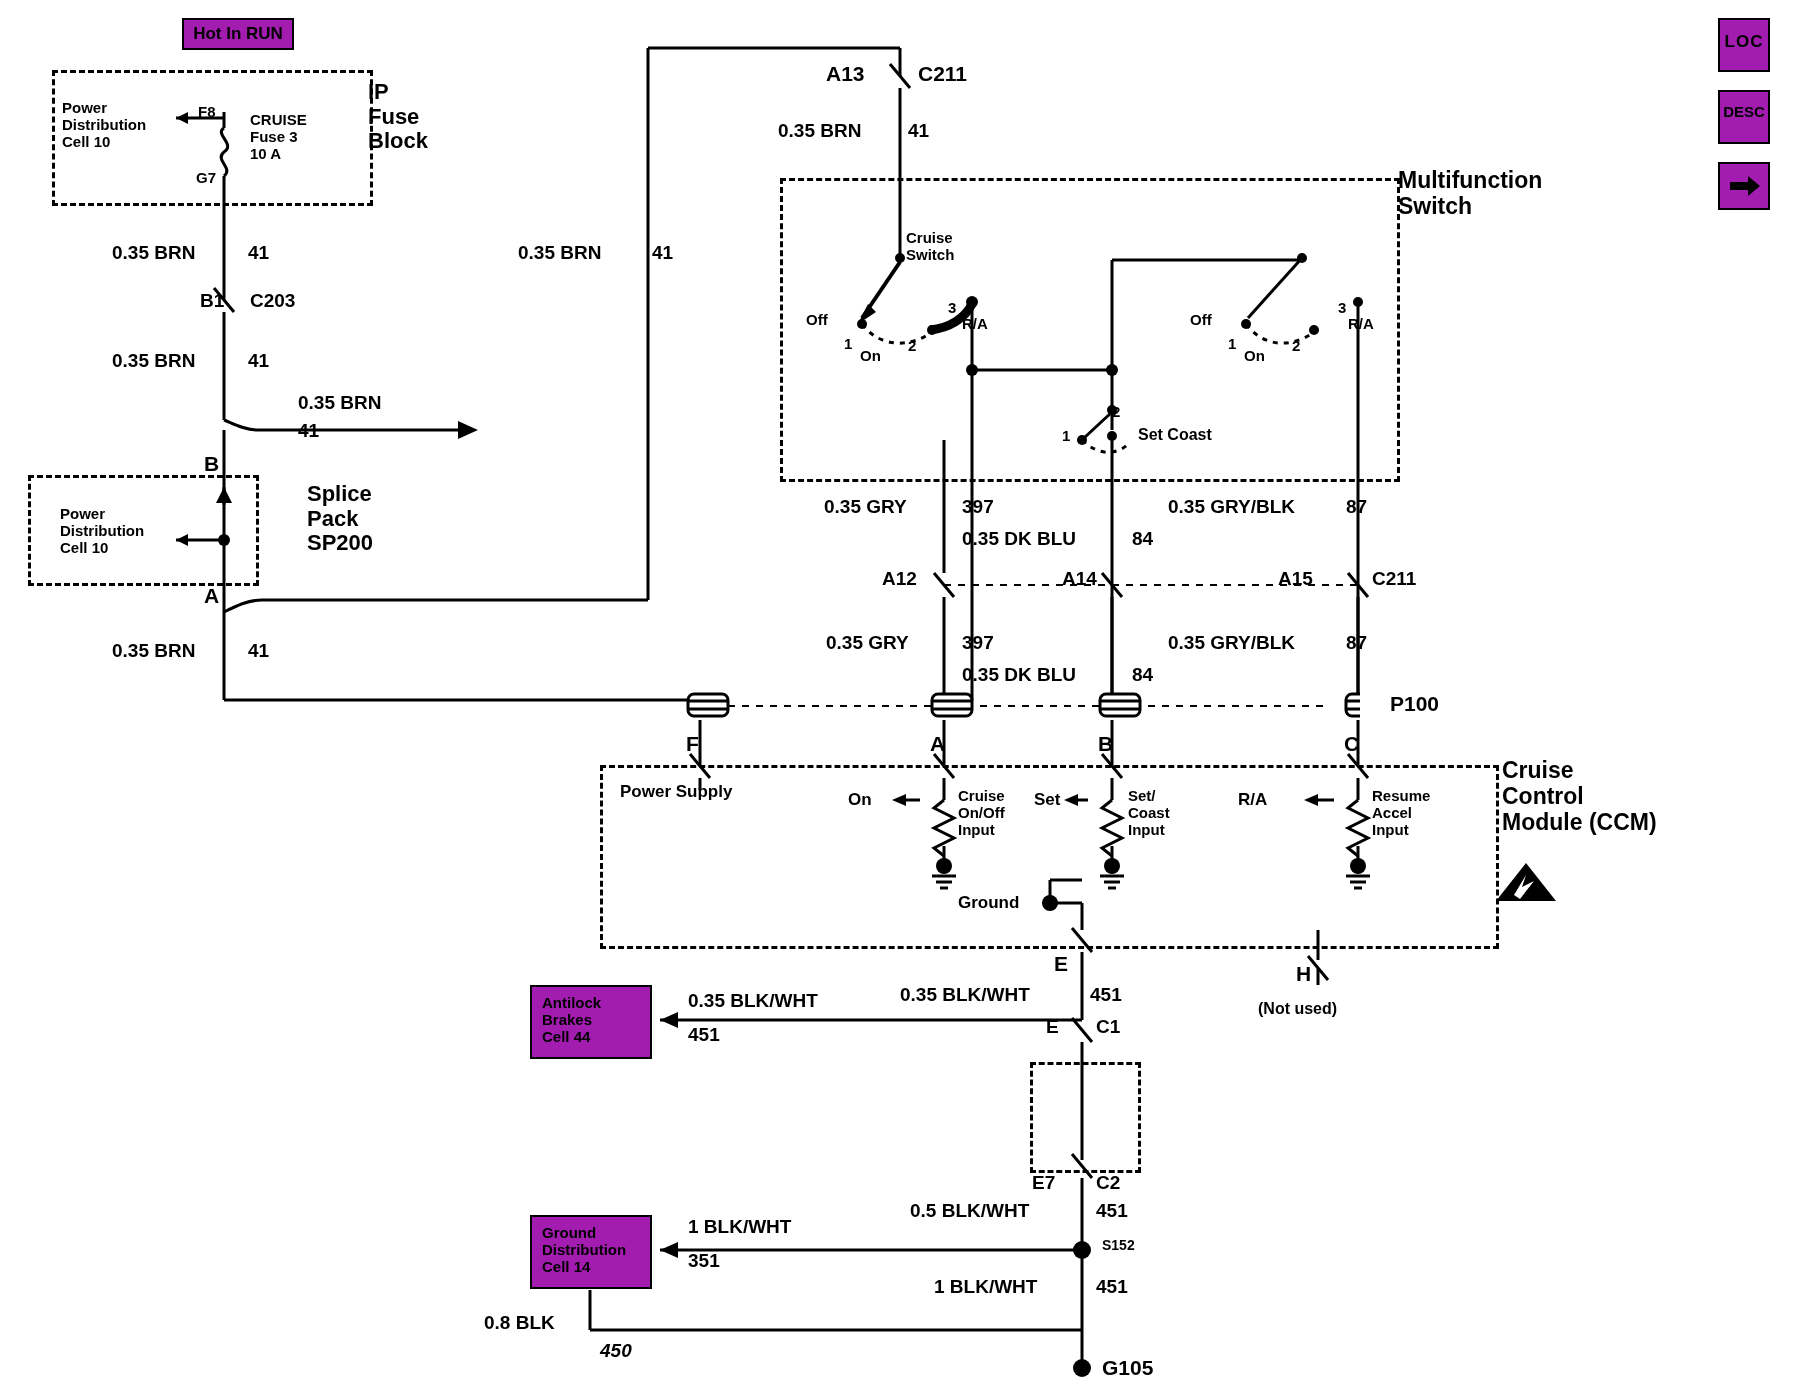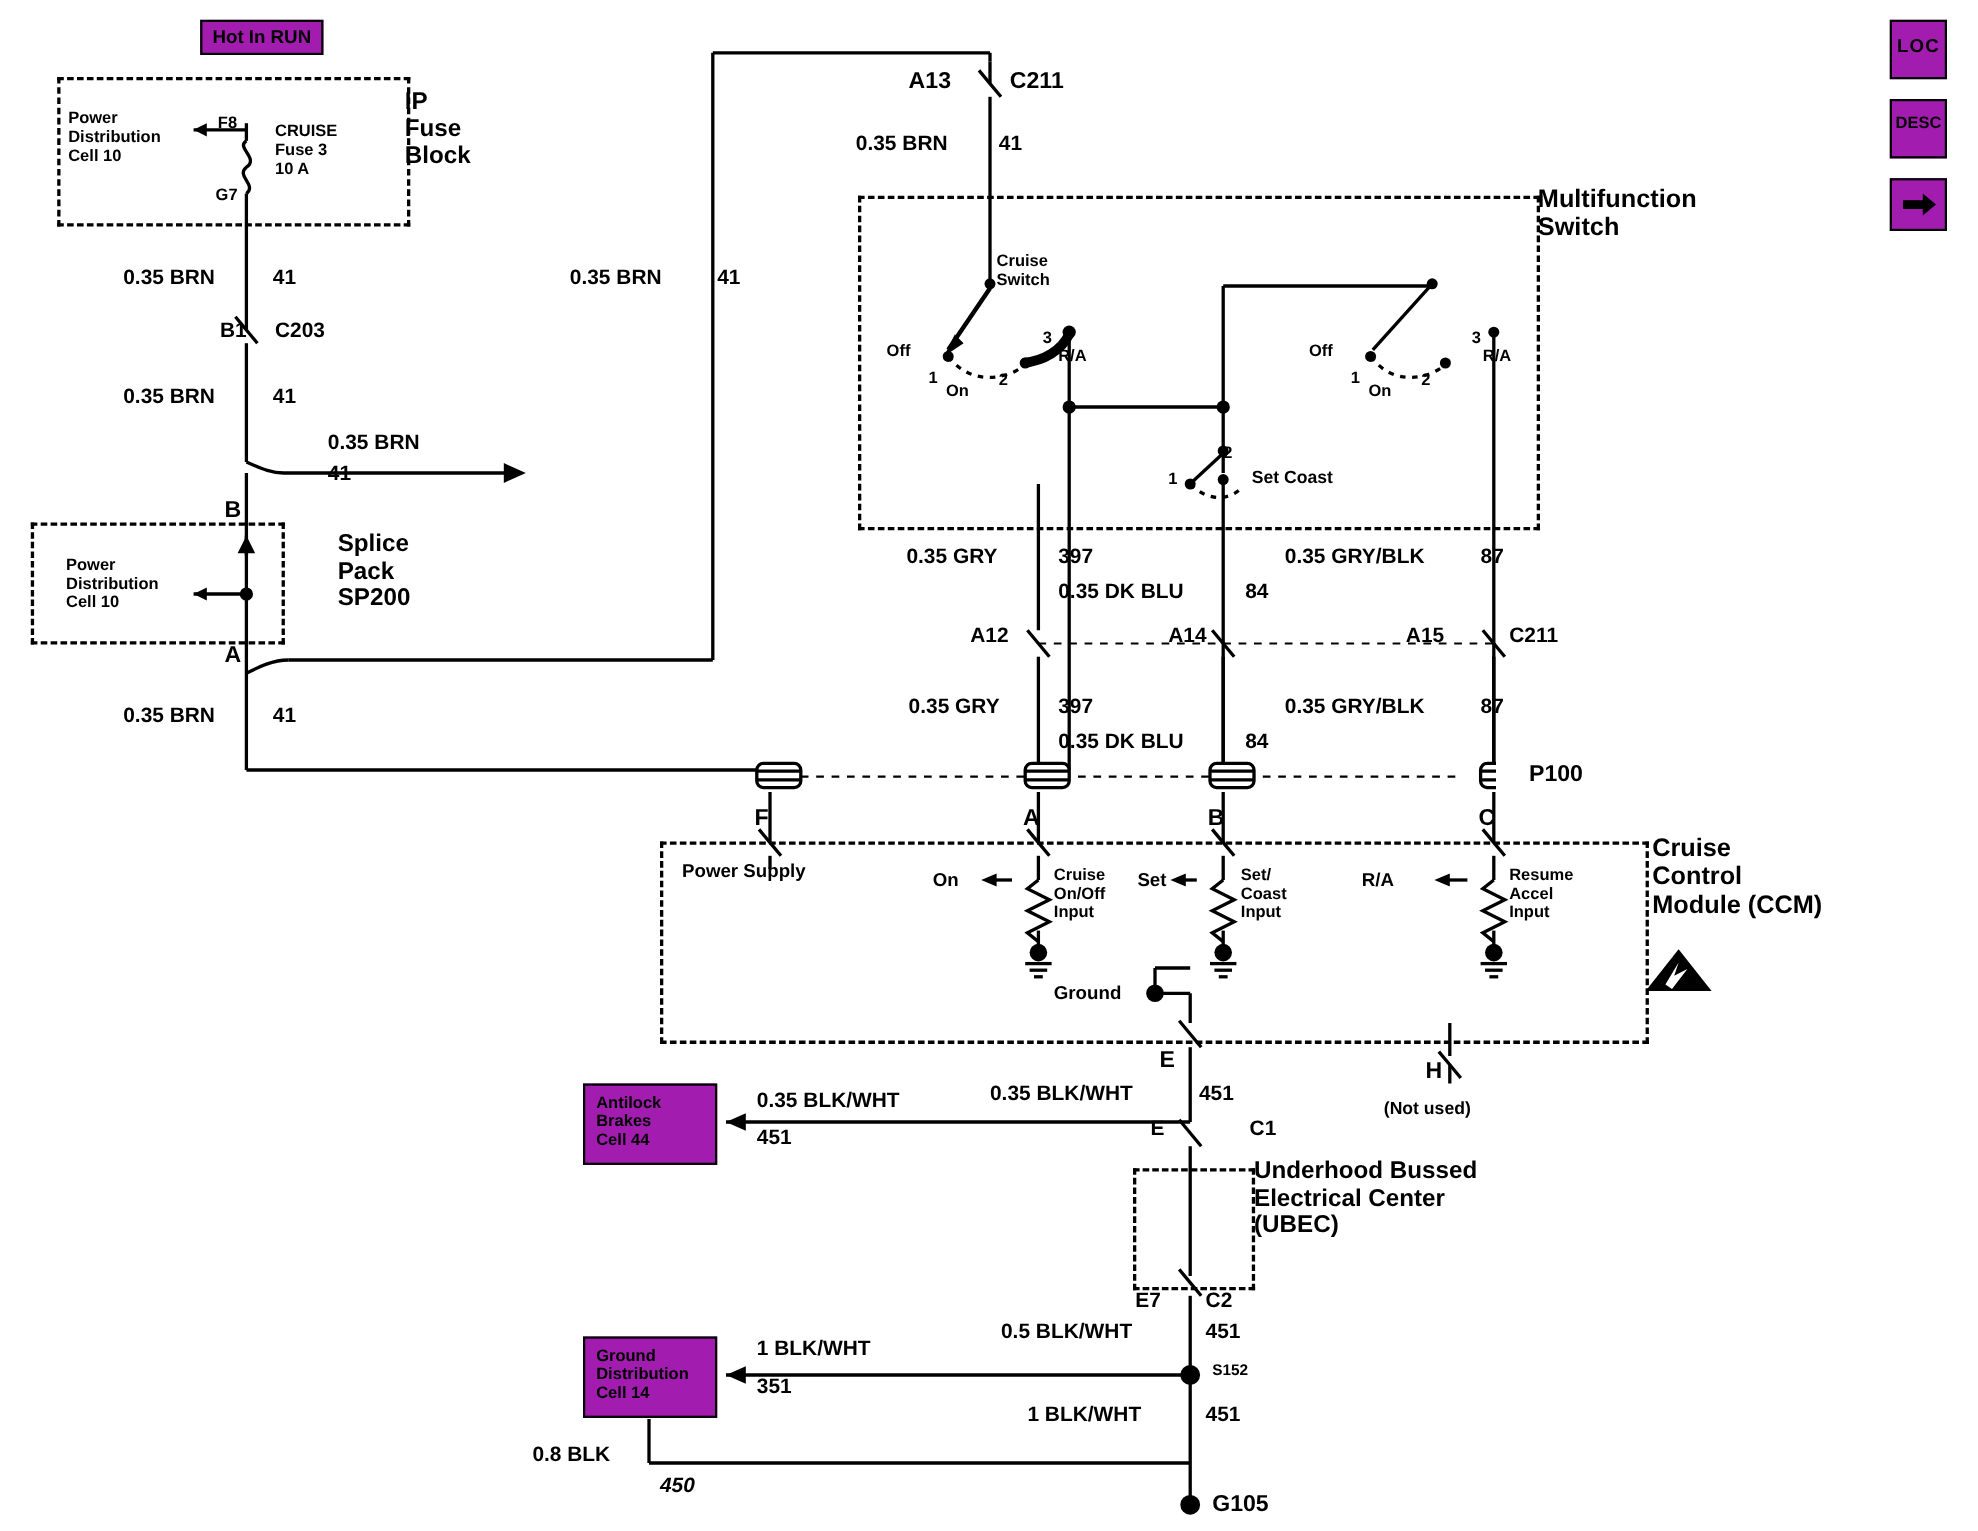--- a/index.html
+++ b/index.html
@@ -359,24 +359,21 @@
   <div class="lbl b" style="left:1054px;top:952px;font-size:21px;">E</div>
   <div class="lbl b" style="left:1296px;top:962px;font-size:21px;">H</div>
   <div class="lbl b" style="left:1258px;top:1000px;font-size:16px;">(Not used)</div>
 
   <div class="lbl b" style="left:688px;top:990px;font-size:19px;">0.35 BLK/WHT</div>
   <div class="lbl b" style="left:688px;top:1024px;font-size:19px;">451</div>
   <div class="lbl b" style="left:900px;top:984px;font-size:19px;">0.35 BLK/WHT</div>
   <div class="lbl b" style="left:1090px;top:984px;font-size:19px;">451</div>
 
   <div class="lbl b" style="left:1046px;top:1016px;font-size:19px;">E</div>
-  <div class="lbl b" style="left:1136px;top:1016px;font-size:19px;">C1</div>
-  <div class="lbl b" style="left:1140px;top:1052px;font-size:22px;">Underhood Bussed
-Electrical Center
-(UBEC)</div>
+  <div class="lbl b" style="left:1096px;top:1016px;font-size:19px;">C1</div>
 
   <div class="lbl b" style="left:1032px;top:1172px;font-size:19px;">E7</div>
   <div class="lbl b" style="left:1096px;top:1172px;font-size:19px;">C2</div>
   <div class="lbl b" style="left:910px;top:1200px;font-size:19px;">0.5 BLK/WHT</div>
   <div class="lbl b" style="left:1096px;top:1200px;font-size:19px;">451</div>
 
   <div class="lbl b" style="left:688px;top:1216px;font-size:19px;">1 BLK/WHT</div>
   <div class="lbl b" style="left:688px;top:1250px;font-size:19px;">351</div>
   <div class="lbl b" style="left:1102px;top:1238px;font-size:14px;">S152</div>
 

